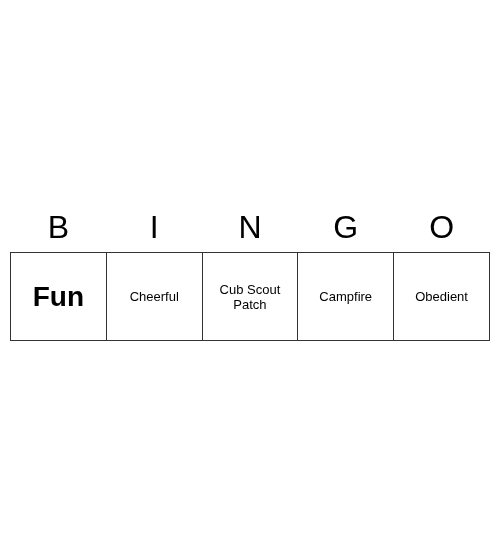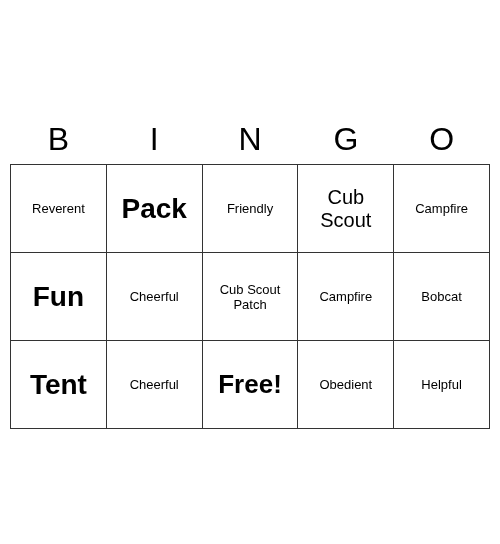--- a/index.html
+++ b/index.html
@@ -69,35 +69,21 @@
   <thead>
     <tr id="header-row">
     <th>B</th>
         <th>I</th>
         <th>N</th>
         <th>G</th>
         <th>O</th>
       </tr>
   </thead>
   <tbody id="bingo-body">
-  <tr>
-        <td class="cell-small">Reverent</td>
-        <td class="cell-large">Pack</td>
-        <td class="cell-small">Friendly</td>
-        <td class="cell-medium">Cub Scout</td>
-        <td class="cell-small">Campfire</td>
-      </tr>
       <tr>
         <td class="cell-large">Fun</td>
         <td class="cell-small">Cheerful</td>
         <td class="cell-small">Cub Scout Patch</td>
         <td class="cell-small">Campfire</td>
-        <td class="cell-small">Bobcat</td>
-      </tr>
-      <tr>
-        <td class="cell-large">Tent</td>
-        <td class="cell-small">Cheerful</td>
-        <td class="cell-free">Free!</td>
         <td class="cell-small">Obedient</td>
-        <td class="cell-small">Helpful</td>
       </tr>
     </tbody>
 </table>
 
 </body></html>

